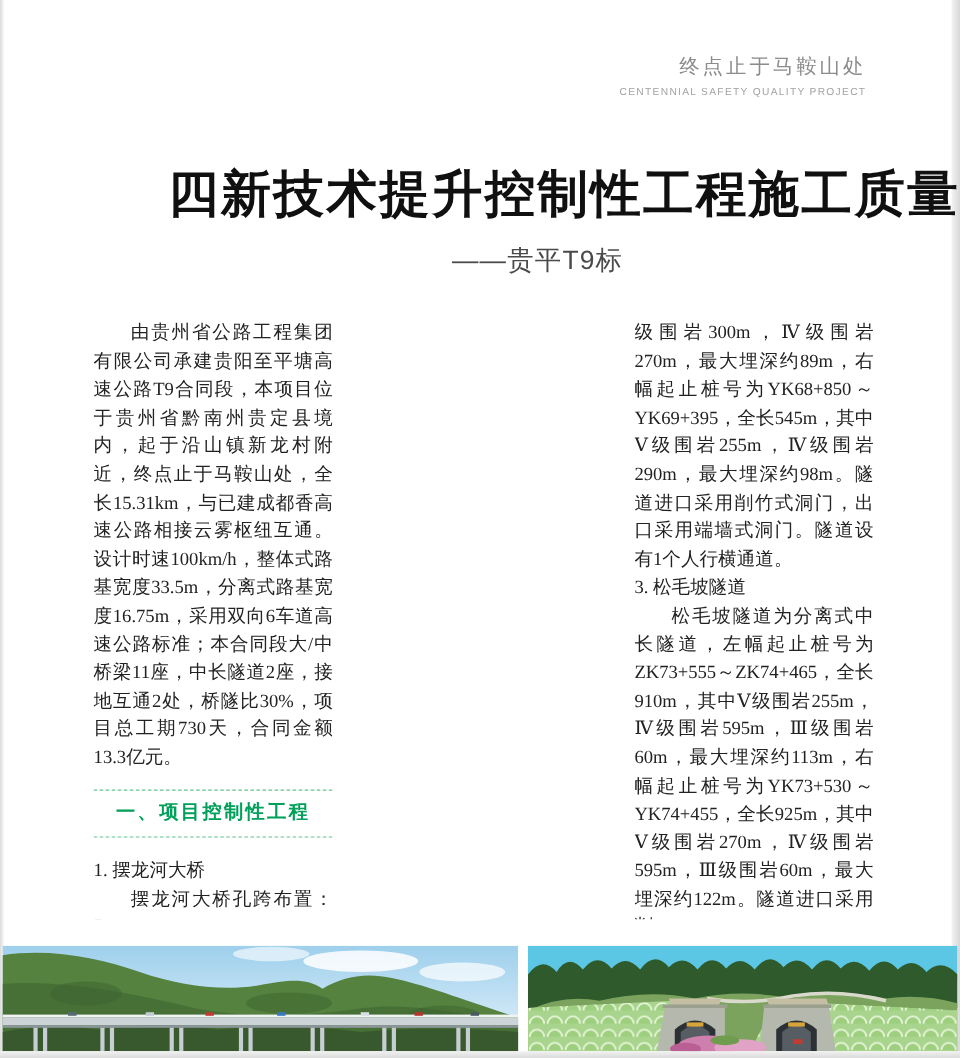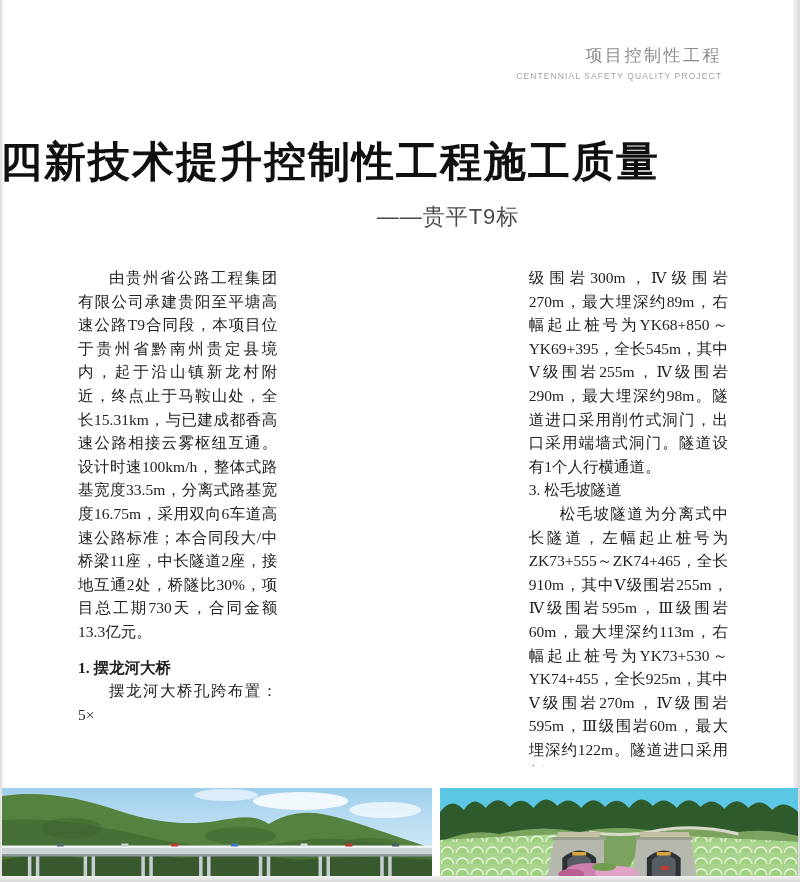--- a/index.html
+++ b/index.html
@@ -14,34 +14,34 @@
   .edge-right{position:absolute;right:0;top:0;width:7px;height:882px;
     background:linear-gradient(to left,#d7d7d7,#f3f3f3);}
   .edge-bottom{position:absolute;left:0;bottom:0;width:800px;height:6px;
     background:linear-gradient(to top,#d9d9d9,#f2f2f2);}
 
   .masthead{position:absolute;top:44px;right:78px;text-align:right;
     font-family:"Liberation Sans","DejaVu Sans",sans-serif;}
   .masthead-cn{font-size:17px;color:#8c8c8c;letter-spacing:2.5px;}
   .masthead-en{font-size:8.5px;color:#a3a3a3;letter-spacing:1.1px;margin-top:4px;}
 
-  .doc-title{position:absolute;top:134px;left:0;width:100%;text-align:left;
+  .doc-title{position:absolute;top:134px;left:0;width:100%;text-align:right;
     font-size:42px;font-weight:bold;color:#101010;letter-spacing:2px;}
   .doc-subtitle{position:absolute;top:202px;left:0;width:100%;text-align:center;
     font-family:"Liberation Sans","DejaVu Sans",sans-serif;
     font-size:22px;color:#4a4a4a;letter-spacing:1px;padding-left:48px;}
 
   .columns{position:absolute;top:266px;left:78px;width:650px;height:500px;
     display:flex;gap:26px;}
   .col{flex:1;font-size:15.5px;line-height:23.6px;color:#222;
     text-align:justify;overflow:hidden;}
   .col p{margin:0;}
   .p-indent{text-indent:2em;}
   .item-title{text-indent:0;}
-  .item-gap{margin-top:12px !important;font-weight:bold;}
+  .item-gap{margin-top:12px !important;}
 
   .section-box{margin:14px 0 16px 0;padding:7px 0 8px 0;
     border-top:1.5px dashed #65c291;border-bottom:1.5px dashed #65c291;}
   .section-title{text-align:center;font-family:"Liberation Sans","DejaVu Sans",sans-serif;
     font-weight:bold;font-size:16px;color:#00a05a;letter-spacing:2px;}
 
   .figures{position:absolute;top:788px;left:2px;width:796px;height:88px;
     display:flex;gap:8px;}
   .fig{height:88px;overflow:hidden;}
   .fig-left{width:430px;}
@@ -49,30 +49,33 @@
   .fig svg{display:block;width:100%;height:100%;}
 </style>
 </head>
 <body>
 
 <div class="edge-left"></div>
 <div class="edge-right"></div>
 <div class="edge-bottom"></div>
 
 <div class="masthead">
-  <div class="masthead-cn">项目控制性工程</div>
+  <div class="masthead-cn">终点止于马鞍山处</div>
   <div class="masthead-en">CENTENNIAL SAFETY QUALITY PROJECT</div>
 </div>
 
 <div class="doc-title">四新技术提升控制性工程施工质量</div>
 <div class="doc-subtitle">——贵平T9标</div>
 
 <div class="columns">
   <div class="col">
     <p class="p-indent">由贵州省公路工程集团有限公司承建贵阳至平塘高速公路T9合同段，本项目位于贵州省黔南州贵定县境内，起于沿山镇新龙村附近，终点止于马鞍山处，全长15.31km，与已建成都香高速公路相接云雾枢纽互通。设计时速100km/h，整体式路基宽度33.5m，分离式路基宽度16.75m，采用双向6车道高速公路标准；本合同段大/中桥梁11座，中长隧道2座，接地互通2处，桥隧比30%，项目总工期730天，合同金额13.3亿元。</p>
+    <div class="section-box">
+      <div class="section-title">一、项目控制性工程</div>
+    </div>
     <p class="item-title item-gap">1. 摆龙河大桥</p>
     <p class="p-indent">摆龙河大桥孔跨布置：5×</p>
   </div>
   <div class="col">
   </div>
   <div class="col">
     <p>级围岩300m，Ⅳ级围岩270m，最大埋深约89m，右幅起止桩号为YK68+850～YK69+395，全长545m，其中Ⅴ级围岩255m，Ⅳ级围岩290m，最大埋深约98m。隧道进口采用削竹式洞门，出口采用端墙式洞门。隧道设有1个人行横通道。</p>
     <p class="item-title">3. 松毛坡隧道</p>
     <p class="p-indent">松毛坡隧道为分离式中长隧道，左幅起止桩号为ZK73+555～ZK74+465，全长910m，其中Ⅴ级围岩255m，Ⅳ级围岩595m，Ⅲ级围岩60m，最大埋深约113m，右幅起止桩号为YK73+530～YK74+455，全长925m，其中Ⅴ级围岩270m，Ⅳ级围岩595m，Ⅲ级围岩60m，最大埋深约122m。隧道进口采用削</p>
   </div>

